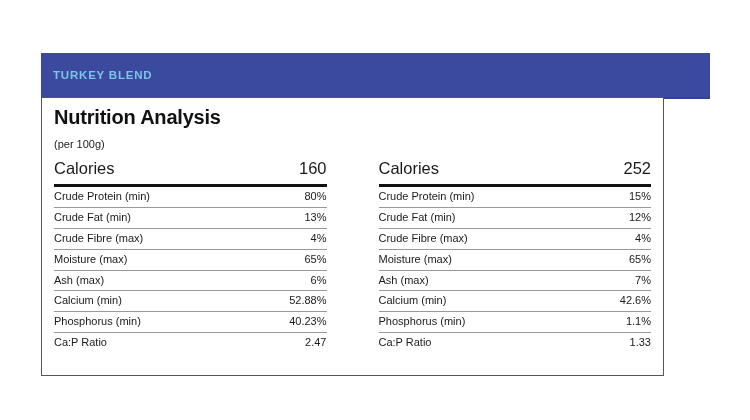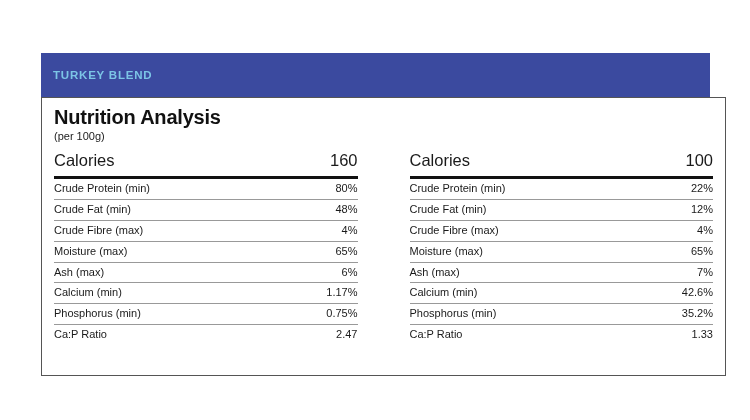--- a/index.html
+++ b/index.html
@@ -31,38 +31,38 @@
     letter-spacing: 0.8px;
     white-space: nowrap;
   }
   .blend-label.turkey { left: 12px; }
   .blend-label.duck   { left: 332px; margin-top: 44px; }
 
   
   .panel {
     position: absolute;
     left: 41px; top: 97px;
-    width: 685px; height: 279px;
+    width: 623px; height: 279px;
     background: #ffffff;
     border: 1px solid #555555;
     padding: 8px 12px 10px 12px;
   }
   .panel-title {
     margin: 0;
     font-size: 20px;
     font-weight: bold;
     color: #111111;
     letter-spacing: -0.2px;
     line-height: 1.15;
   }
   .panel-subtitle {
     font-size: 11px;
     color: #222222;
     line-height: 1.2;
-    margin-top: 1px;
+    margin-top: 9px;
   }
 
   .columns {
     display: flex;
     gap: 52px;
     margin-top: 7px;
   }
   .col { flex: 1 1 0; min-width: 0; }
 
   .row {
@@ -104,55 +104,55 @@
           <div class="row calories">
     <span class="row-label">Calories</span>
     <span class="row-value">160</span>
   </div>
           <div class="row">
     <span class="row-label">Crude Protein (min)</span>
     <span class="row-value">80%</span>
   </div>
           <div class="row">
     <span class="row-label">Crude Fat (min)</span>
-    <span class="row-value">48%</span>
+    <span class="row-value">13%</span>
   </div>
           <div class="row">
     <span class="row-label">Crude Fibre (max)</span>
     <span class="row-value">4%</span>
   </div>
           <div class="row">
     <span class="row-label">Moisture (max)</span>
     <span class="row-value">65%</span>
   </div>
           <div class="row">
     <span class="row-label">Ash (max)</span>
     <span class="row-value">6%</span>
   </div>
           <div class="row">
     <span class="row-label">Calcium (min)</span>
-    <span class="row-value">1.17%</span>
+    <span class="row-value">52.88%</span>
   </div>
           <div class="row">
     <span class="row-label">Phosphorus (min)</span>
-    <span class="row-value">0.75%</span>
+    <span class="row-value">40.23%</span>
   </div>
           <div class="row">
     <span class="row-label">Ca:P Ratio</span>
     <span class="row-value">2.47</span>
   </div>
         </div>
       <div class="col" id="col-1">
           <div class="row calories">
     <span class="row-label">Calories</span>
-    <span class="row-value">100</span>
+    <span class="row-value">252</span>
   </div>
           <div class="row">
     <span class="row-label">Crude Protein (min)</span>
-    <span class="row-value">22%</span>
+    <span class="row-value">15%</span>
   </div>
           <div class="row">
     <span class="row-label">Crude Fat (min)</span>
     <span class="row-value">12%</span>
   </div>
           <div class="row">
     <span class="row-label">Crude Fibre (max)</span>
     <span class="row-value">4%</span>
   </div>
           <div class="row">
@@ -162,21 +162,21 @@
           <div class="row">
     <span class="row-label">Ash (max)</span>
     <span class="row-value">7%</span>
   </div>
           <div class="row">
     <span class="row-label">Calcium (min)</span>
     <span class="row-value">42.6%</span>
   </div>
           <div class="row">
     <span class="row-label">Phosphorus (min)</span>
-    <span class="row-value">35.2%</span>
+    <span class="row-value">1.1%</span>
   </div>
           <div class="row">
     <span class="row-label">Ca:P Ratio</span>
     <span class="row-value">1.33</span>
   </div>
         </div>
     </div>
   </div>
 
 </div>

